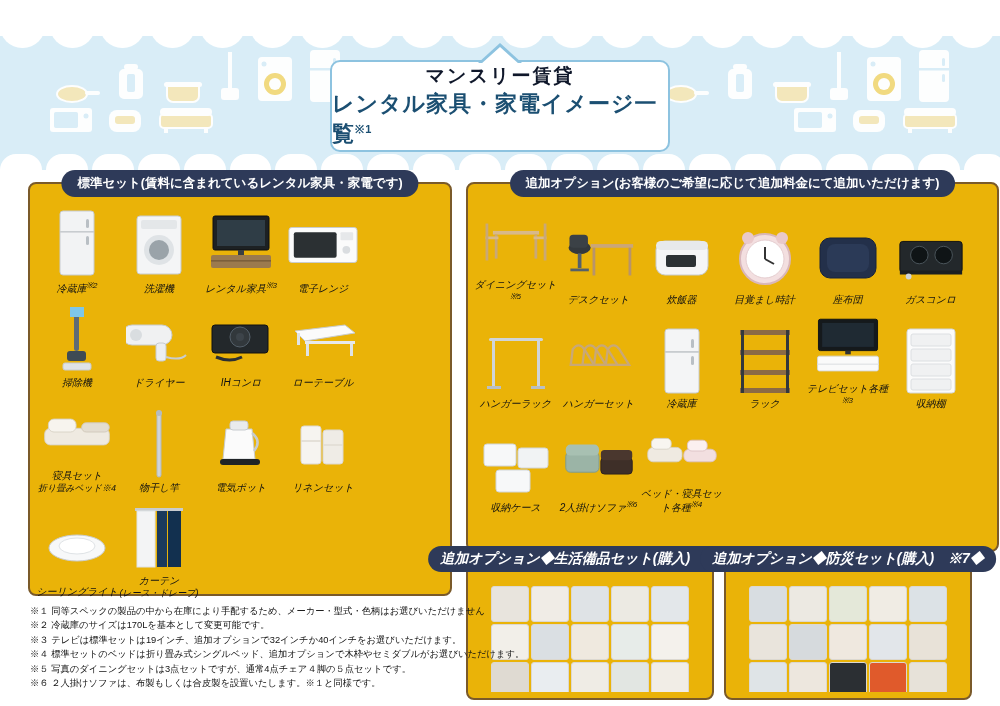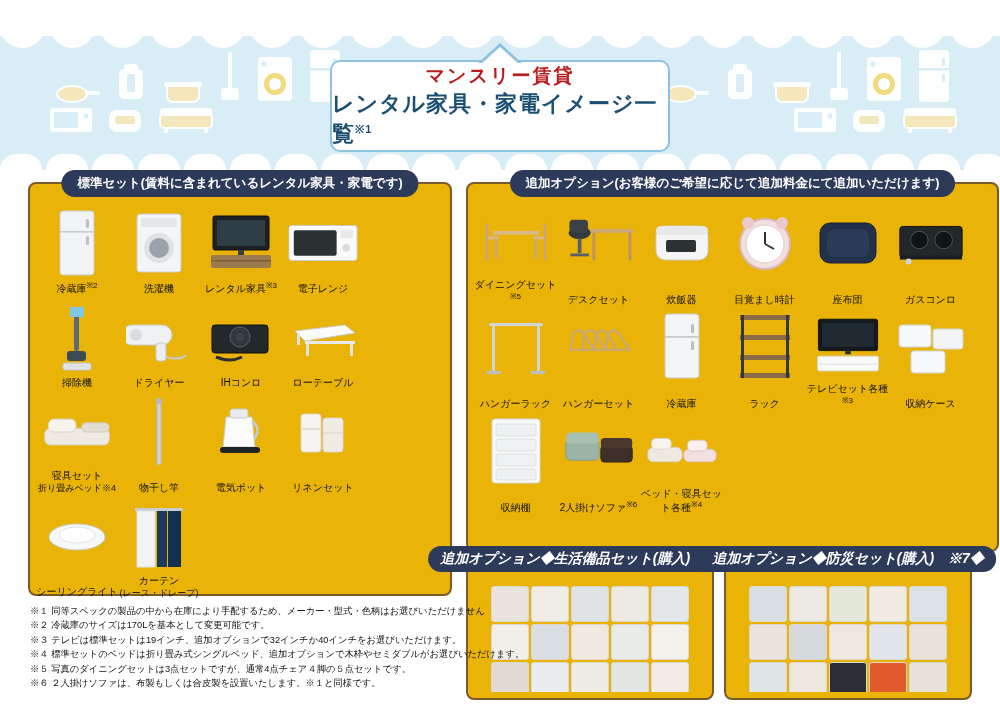--- a/index.html
+++ b/index.html
@@ -92,21 +92,21 @@
     top: -15px;
     margin-left: -19px;
     width: 0; height: 0;
     border-left: 19px solid transparent;
     border-right: 19px solid transparent;
     border-bottom: 17px solid #ffffff;
   }
   .title-line1 {
     font-size: 19px;
     font-weight: bold;
-    color: #b91c1c;
+    color: #0f172a;
     letter-spacing: 2px;
     margin-bottom: 0;
   }
   .title-line2 {
     font-size: 22px;
     font-weight: bold;
     color: #1b4f72;
     letter-spacing: 1px;
   }
   .title-line2 sup { font-size: 11px; }
@@ -192,21 +192,22 @@
 
   .grid {
     display: flex;
     flex-wrap: wrap;
     padding: 22px 6px 0 6px;
   }
   .cell {
     display: flex;
     flex-direction: column;
     align-items: center;
-    justify-content: space-between;
+    justify-content: flex-end;
+    font-style: italic;
   }
   .std .cell { width: 82px; margin-bottom: 6px; }
   .opt .cell { width: 83px; margin-bottom: 4px; }
 
   .thumb {
     width: 72px;
     height: 74px;
     display: flex;
     align-items: center;
     justify-content: center;
@@ -775,40 +776,40 @@
               <rect x="36" y="38" width="6" height="4" fill="#2c3135"></rect>
               <rect x="6" y="44" width="66" height="16" rx="2" fill="#fafafa" stroke="#d5d8db"></rect>
               <rect x="6" y="52" width="66" height="1.5" fill="#e3e6e8"></rect>
             </svg>
         </div>
         <div class="caption"><span>テレビセット各種</span><sup>※3</sup></div>
       </div>
 
       <div class="cell">
         <div class="thumb">
-          <svg width="72" height="62" viewBox="0 0 72 62">
-              <rect x="4" y="10" width="32" height="22" rx="3" fill="#f7f8f9" stroke="#d2d6d9"></rect>
-              <rect x="38" y="14" width="30" height="20" rx="3" fill="#f1f3f4" stroke="#d2d6d9"></rect>
-              <rect x="16" y="36" width="34" height="22" rx="3" fill="#f7f8f9" stroke="#d2d6d9"></rect>
-            </svg>
-        </div>
-        <div class="caption"><span>収納ケース</span></div>
-      </div>
-
-      <div class="cell">
-        <div class="thumb">
           <svg width="60" height="68" viewBox="0 0 60 68">
               <rect x="6" y="2" width="48" height="64" rx="3" fill="#fbfbfb" stroke="#d2d6d9"></rect>
               <rect x="10" y="7" width="40" height="12" rx="2" fill="#f0f1f2" stroke="#dcdfe2"></rect>
               <rect x="10" y="22" width="40" height="12" rx="2" fill="#f0f1f2" stroke="#dcdfe2"></rect>
               <rect x="10" y="37" width="40" height="12" rx="2" fill="#f0f1f2" stroke="#dcdfe2"></rect>
               <rect x="10" y="52" width="40" height="11" rx="2" fill="#f0f1f2" stroke="#dcdfe2"></rect>
             </svg>
         </div>
         <div class="caption"><span>収納棚</span></div>
+      </div>
+
+      <div class="cell">
+        <div class="thumb">
+          <svg width="72" height="62" viewBox="0 0 72 62">
+              <rect x="4" y="10" width="32" height="22" rx="3" fill="#f7f8f9" stroke="#d2d6d9"></rect>
+              <rect x="38" y="14" width="30" height="20" rx="3" fill="#f1f3f4" stroke="#d2d6d9"></rect>
+              <rect x="16" y="36" width="34" height="22" rx="3" fill="#f7f8f9" stroke="#d2d6d9"></rect>
+            </svg>
+        </div>
+        <div class="caption"><span>収納ケース</span></div>
       </div>
 
       <div class="cell">
         <div class="thumb">
           <svg width="78" height="60" viewBox="0 0 78 60">
               <rect x="3" y="18" width="36" height="22" rx="5" fill="#9bb4a6" stroke="#7e9a8c"></rect>
               <rect x="3" y="10" width="36" height="12" rx="5" fill="#a8c0b2"></rect>
               <rect x="41" y="24" width="34" height="18" rx="4" fill="#3e2f28" stroke="#2c211c"></rect>
               <rect x="41" y="16" width="34" height="11" rx="4" fill="#4a372e"></rect>
             </svg>

